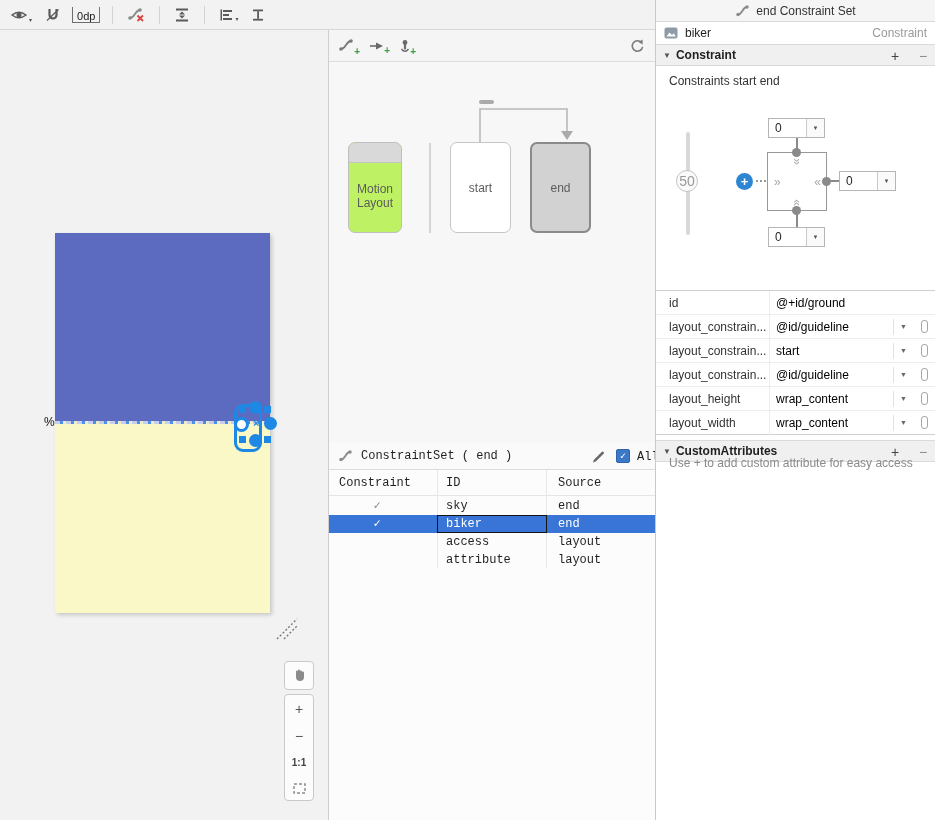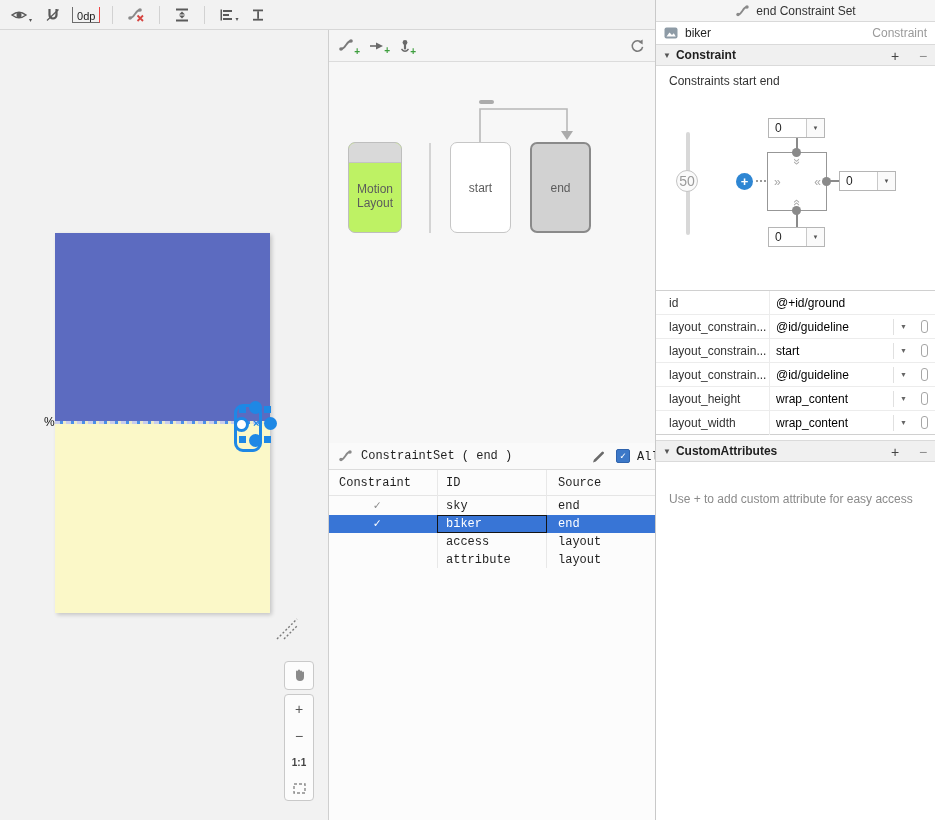--- a/index.html
+++ b/index.html
@@ -116,21 +116,21 @@
   
   #props{left:0;top:290px;width:279px;height:145px;border-top:1px solid #D0D0D0;border-bottom:1px solid #D0D0D0;box-sizing:border-box;}
   .prop-row{position:relative;height:24px;border-bottom:1px solid #ECECEC;box-sizing:border-box;}
   .prop-row:last-child{border-bottom:none;}
   .prop-row::before{content:"";position:absolute;left:113px;top:0;bottom:0;width:1px;background:#ECECEC;}
   .prop-name{position:absolute;left:13px;top:5px;color:#333;}
   .prop-val{position:absolute;left:120px;top:5px;color:#000;}
   .prop-dd{position:absolute;left:244px;top:8px;font-size:7px;color:#666;}
   .prop-dd::before{content:"";position:absolute;left:-7px;top:-4px;width:1px;height:16px;background:#E0E0E0;}
   .prop-flag{position:absolute;left:265px;top:5px;width:7px;height:13px;border:1px solid #A6A6A6;border-radius:3px;box-sizing:border-box;}
-  #ca-hint{left:13px;top:492px;color:#8a8a8a;}
+  #ca-hint{left:13px;top:456px;color:#8a8a8a;}
 </style>
 </head>
 <body>
 
 <div id="app">
 
   <div id="top-toolbar" class="ab">
     <span class="tbtn">
       <svg width="18" height="16">
         <path d="M2 8 Q9 2.5 16 8 Q9 13.5 2 8 Z" fill="none" stroke="#5a5a5a" stroke-width="1.5"></path>

